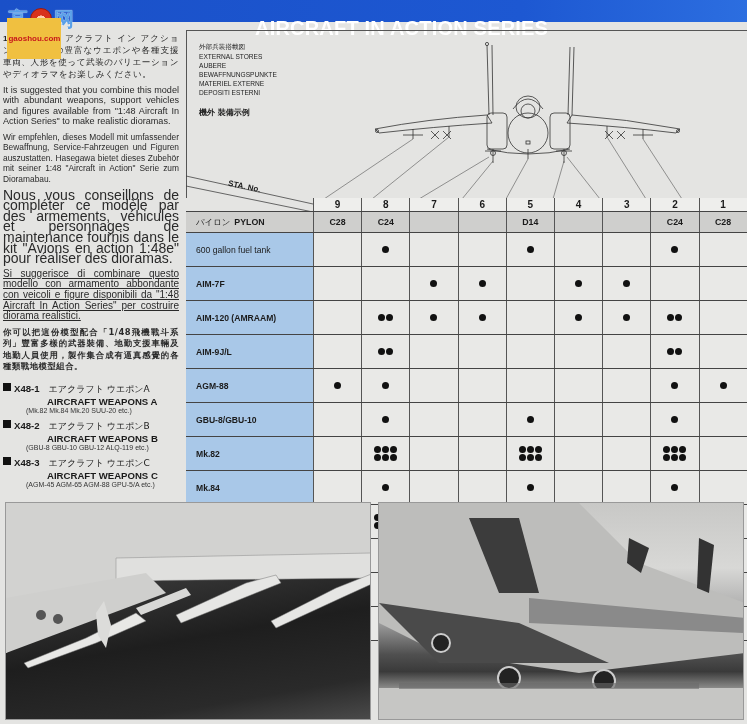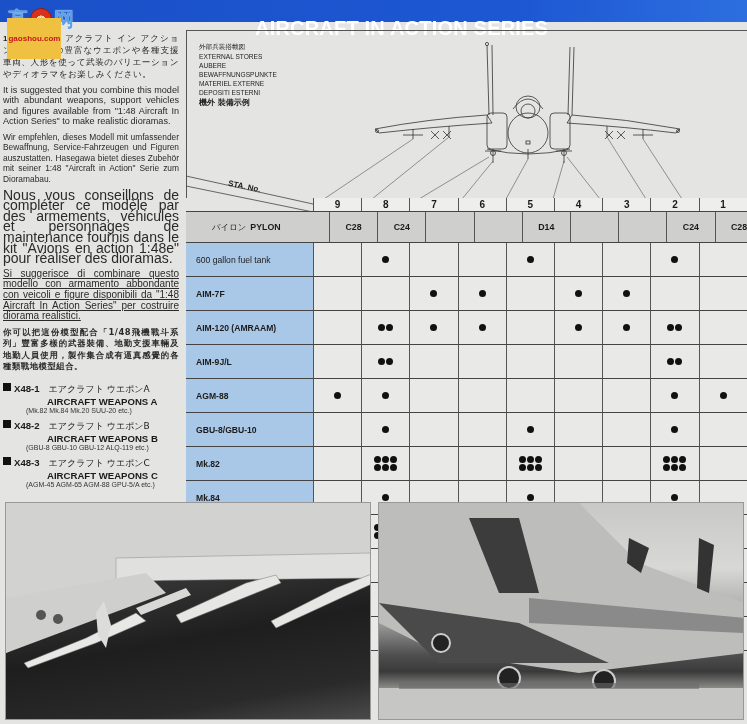--- a/index.html
+++ b/index.html
@@ -58,30 +58,30 @@
 
   
   .diagram {
     position: absolute; left: 186px; top: 30px; width: 561px; height: 168px;
     border-top: 1px solid #555; border-left: 1px solid #555;
   }
   .stores-labels {
     position: absolute; left: 12px; top: 12px; font-size: 6.6px; line-height: 9px; color: #222;
   }
   .stores-labels .jp { font-family: "DejaVu Sans", sans-serif; font-size: 6.6px; }
-  .stores-labels .zh { font-family: "DejaVu Sans", sans-serif; font-size: 8px; font-weight: bold; margin-top: 1px; }
+  .stores-labels .zh { font-family: "DejaVu Sans", sans-serif; font-size: 8px; font-weight: bold; margin-top: 11px; }
   .diagram svg { position: absolute; left: 0; top: 0; }
 
   
   .table {
     position: absolute; left: 186px; top: 198px; width: 561px;
   }
   .row { display: flex; height: 34px; border-bottom: 1px solid #444; }
   .row.sta { height: 14px; border-bottom: 1px solid #444; }
-  .row.pylon { height: 31px; background: #cfcfcd; padding-left: 16px; }
+  .row.pylon { height: 21px; background: #cfcfcd; }
   .row .label {
     width: 127px; flex: none; display: flex; align-items: center; padding-left: 10px;
     font-weight: bold; font-size: 8.6px; color: #1b1b1b;
     background: #a9c8e8;
   }
   .row.sta .label { background: transparent; }
   .row.pylon .label { background: #cfcfcd; font-size: 8.8px; }
   .row.pylon .label .jp { font-family: "DejaVu Sans", sans-serif; font-weight: normal; margin-right: 4px; font-size: 8.4px; }
   .row.weapon .label.fuel { font-weight: normal; font-size: 8.6px; }
   .cell {

